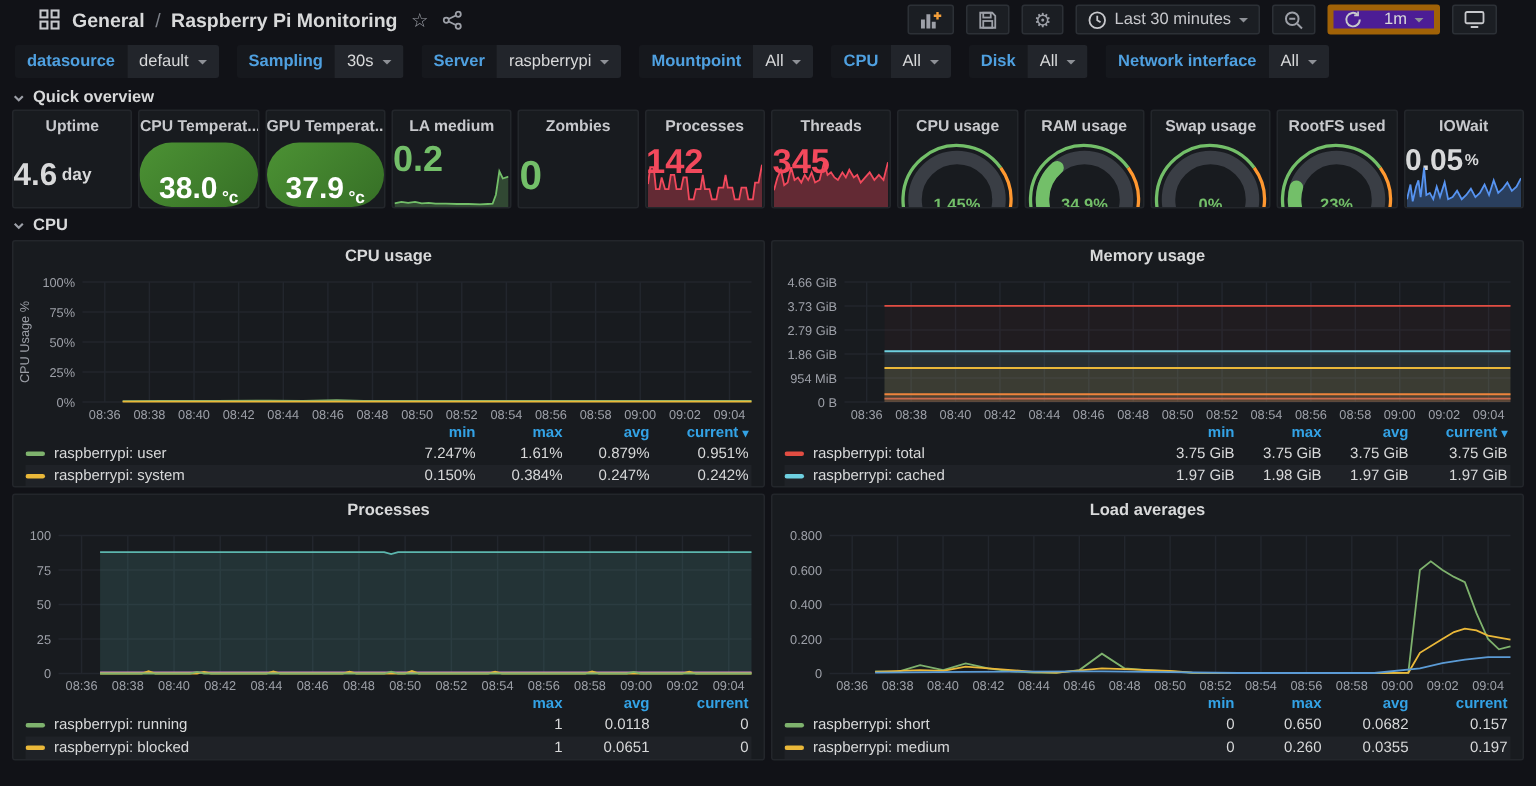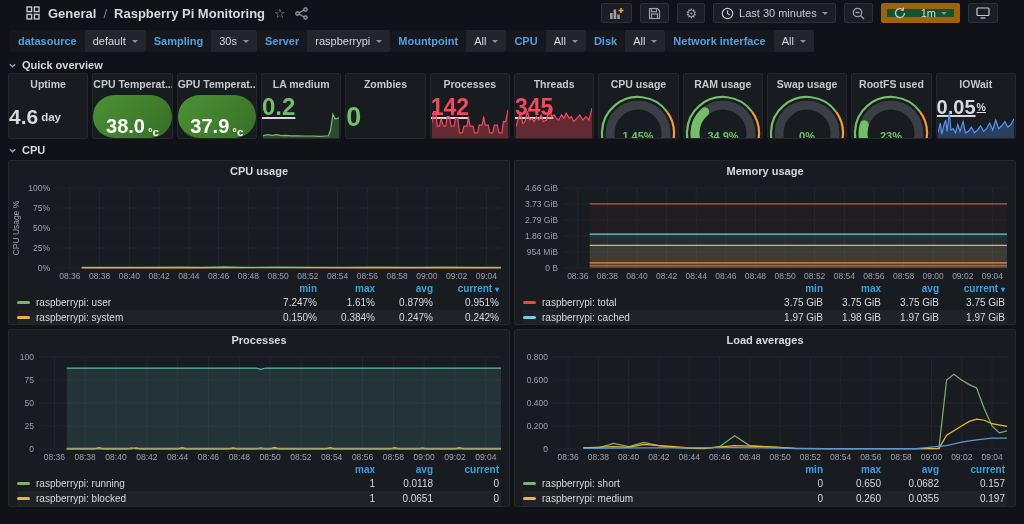--- a/index.html
+++ b/index.html
@@ -9,38 +9,38 @@
     font-family:"Liberation Sans", sans-serif; font-size:11px;
   }
   svg { display:block; }
   
   .topbar { display:flex; align-items:center; height:26px; padding:0 26px; }
   .topbar .crumb { display:flex; align-items:center; gap:7px; font-size:13px; font-weight:bold; color:#D8D9DA; }
   .crumb .sep { color:#7B7F87; font-weight:normal; }
   .icon-btn { display:inline-flex; align-items:center; justify-content:center; color:#9DA0A8; cursor:pointer; }
   .topbar-right { margin-left:auto; display:flex; align-items:center; gap:8px; }
   .tb-btn { display:flex; align-items:center; gap:5px; background:#1B1E23; border:1px solid #2C3036; border-radius:2px; height:20px; padding:0 7px; color:#C7C8CC; font-size:11px; cursor:pointer; }
-  .tb-group { display:flex; align-items:center; background:#14532d; border:6px solid #a16207; border-radius:2px; height:20px; }
+  .tb-group { display:flex; align-items:center; background:#4c1d95; border:4px solid #a16207; border-radius:2px; height:20px; }
   .tb-group > div { display:flex; align-items:center; padding:0 7px; gap:5px; cursor:pointer; }
   .tb-group .divider { width:1px; background:#2C3036; padding:0; }
   .caret { width:0; height:0; border:3.5px solid transparent; border-top-color:#8E9197; margin-top:3px; }
   
-  .submenu { display:flex; align-items:center; padding:4px 10px 6px; }
+  .submenu { display:flex; align-items:center; gap:12px; padding:4px 10px 6px; }
   .chip { display:flex; align-items:stretch; border-radius:2px; overflow:hidden; }
   .chip-label { display:flex; align-items:center; background:#16181D; color:#4FA0E0; font-weight:bold; padding:0 8px; height:22px; font-size:11px; }
   .chip-value { display:flex; align-items:center; gap:6px; background:#22252B; color:#D8D9DA; padding:0 8px; height:22px; cursor:pointer; font-size:11px; }
   
   .row-head { display:flex; align-items:center; gap:5px; padding:1px 8px 2px; font-size:11px; font-weight:bold; color:#D8D9DA; cursor:pointer; height:15px; }
   .row-head svg { color:#9DA0A8; }
   
   .stats { display:flex; gap:4px; padding:0 8px; height:66px; }
   .stat { position:relative; flex:1; background:#181B1F; border:1px solid #23262B; border-radius:2px; overflow:hidden; cursor:pointer; }
   .stat-title { position:absolute; top:4px; left:0; right:0; text-align:center; font-size:10.5px; font-weight:bold; color:#C7C8CC; white-space:nowrap; overflow:hidden; }
   .stat-center { position:absolute; left:0; right:0; top:22px; bottom:0; display:flex; align-items:center; }
-  .stat-center.raised { bottom:20px;text-decoration:underline; }
+  .stat-center.raised { bottom:20px; }
   .big { font-size:21px; font-weight:bold; color:#D8D9DA; }
   .big.green { color:#73BF69; font-size:24px; }
   .big.red { color:#F2495C; font-size:23px; }
   .unit { font-size:11.5px; font-weight:bold; color:#D8D9DA; margin-left:3px; }
   .green-fill { position:absolute; left:0; right:0; top:21px; bottom:0; background:linear-gradient(135deg,#4C9234 0%,#366F26 100%); display:flex; align-items:flex-end; justify-content:center;border-radius:24px; }
   .green-fill .big, .green-fill .unit { color:#FFFFFF; }
   .sparkline { position:absolute; left:1px; right:1px; bottom:0; }
   .gauge-wrap { position:absolute; left:0; right:0; top:17px; bottom:1px; }
   
   .charts { display:flex; flex-direction:column; gap:4px; padding:2px 8px 0; }

